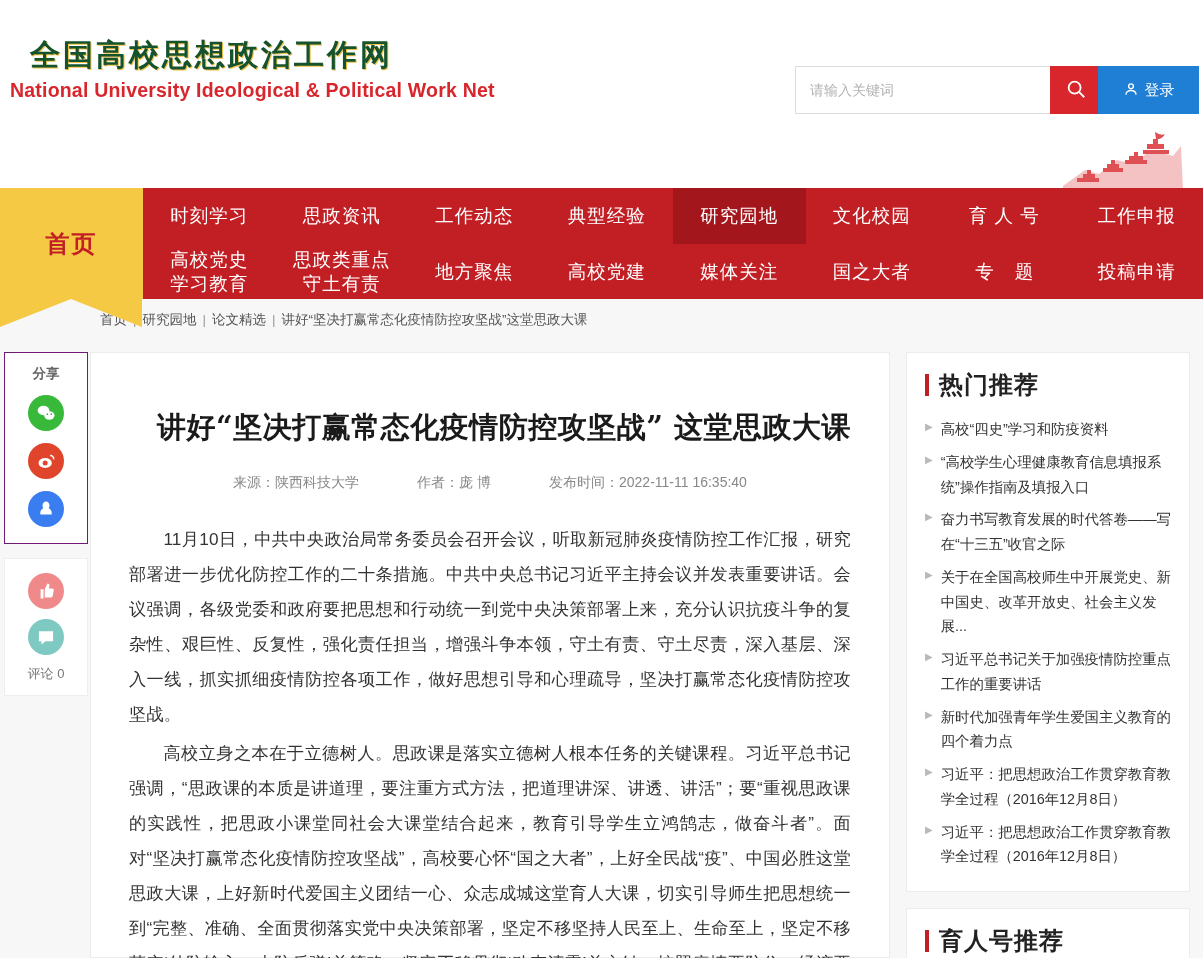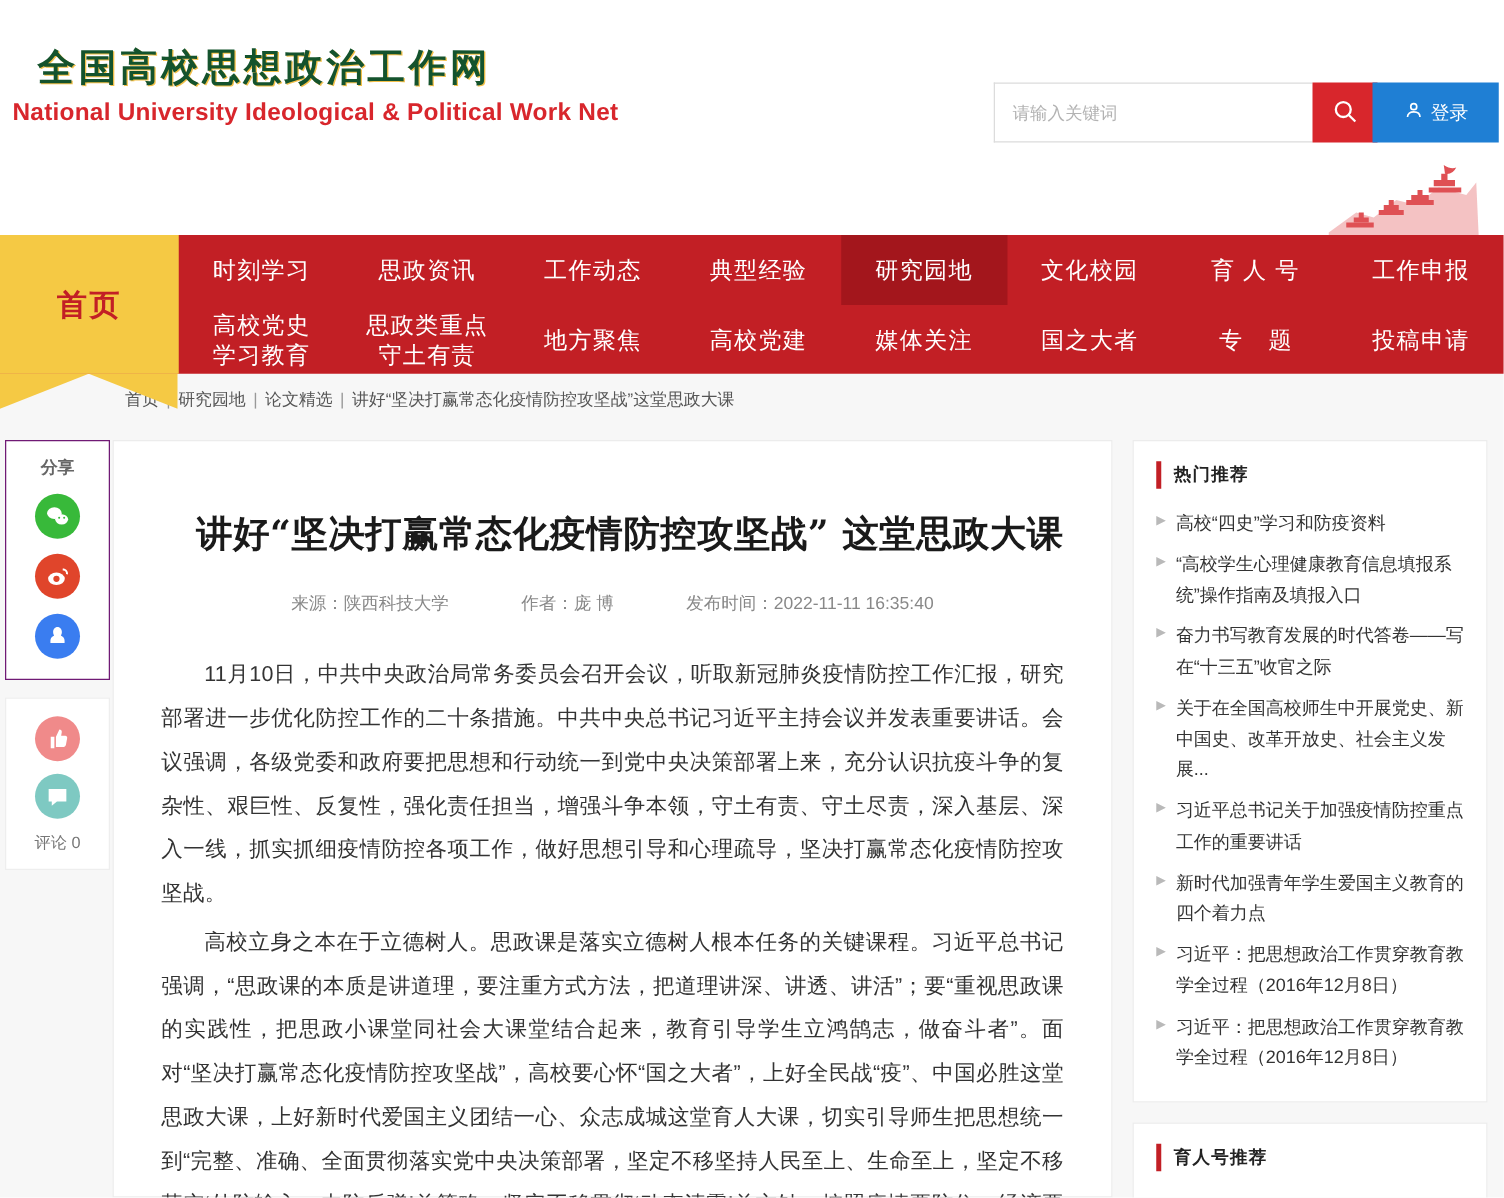--- a/index.html
+++ b/index.html
@@ -258,21 +258,21 @@
     align-items: center;
     gap: 10px;
     padding-bottom: 12px;
   }
   .card-bar {
     width: 4px; height: 22px;
     background: #c21f25;
   }
   .card-title {
     font-family: "DejaVu Serif", serif;
-    font-size: 14px;
+    font-size: 24px;
     font-weight: bold;
     color: #222;
     letter-spacing: 1px;
   }
   .hot-list { list-style: none; margin: 0; padding: 0; }
   .hot-item {
     display: flex;
     gap: 8px;
     font-size: 14.4px;
     line-height: 1.72;

